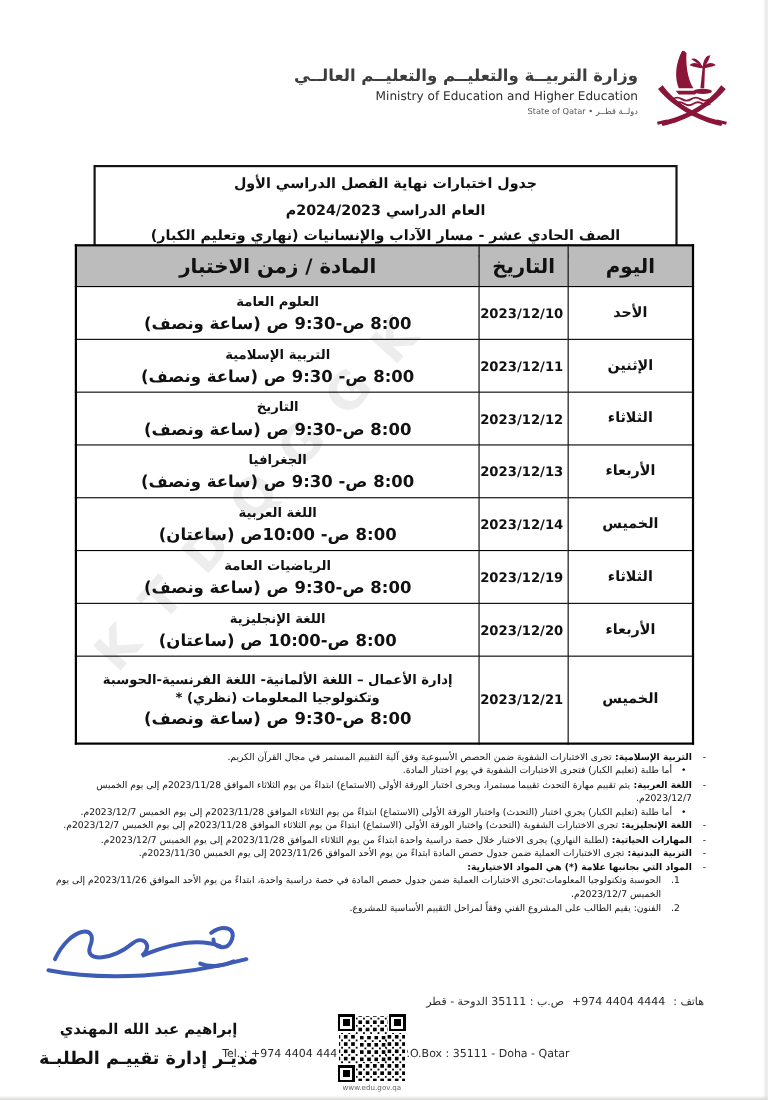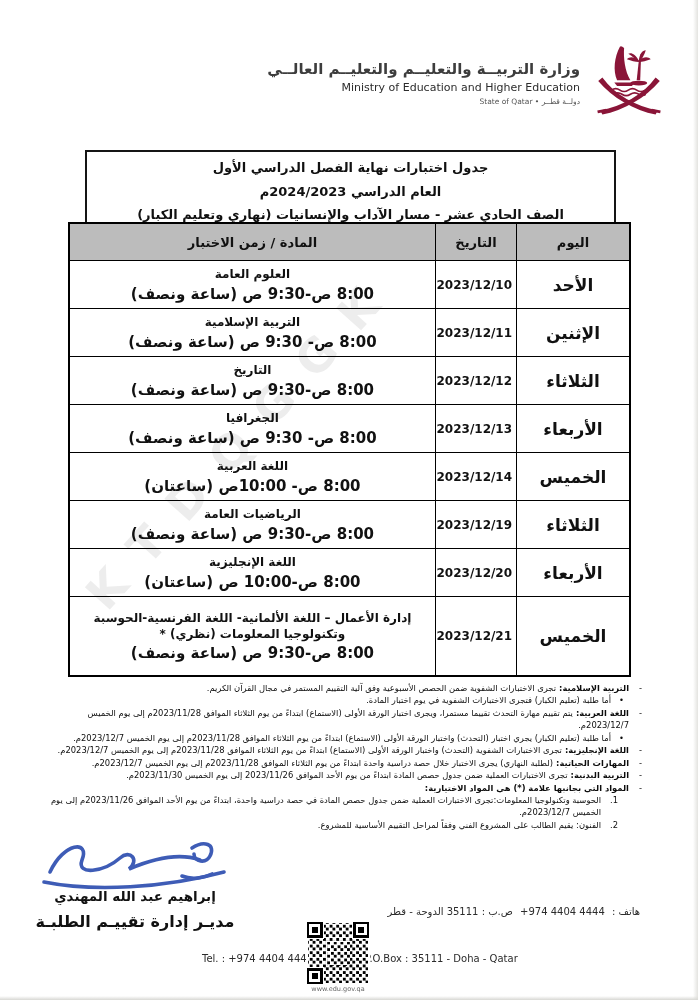--- a/index.html
+++ b/index.html
@@ -36,23 +36,23 @@
 
   
   table.exam{
     position:absolute;left:68px;top:222px;width:563px;
     border-collapse:collapse;direction:rtl;
     border:2px solid #000;
     table-layout:fixed;
   }
   table.exam th,table.exam td{border:1px solid #000;padding:2px 4px;}
   table.exam th{
-    background:#bcbcbc;height:32px;font-size:13px;font-weight:bold;margin-top:31px;
-  }
-  td.day{width:109px;text-align:center;font-size:17px;font-weight:bold;}
+    background:#bcbcbc;height:32px;font-size:18px;font-weight:bold;margin-top:31px;
+  }
+  td.day{width:109px;text-align:center;font-size:13px;font-weight:bold;}
   td.date{width:78px;text-align:center;font-size:12px;font-weight:bold;}
   td.subject{width:352px;text-align:center;}
   tr.row{height:48px;}
   tr.row-tall{height:79px;}
   .subj{font-size:12px;font-weight:bold;line-height:1.35;}
   .time{font-size:15px;font-weight:bold;margin-top:2px;}
 
   
   .watermark{
     position:absolute;left:95px;top:575px;width:620px;
@@ -68,21 +68,21 @@
   .fn-marker{flex:none;width:13px;text-align:right;}
   .fn-indent{margin-right:18px;}
   .fn-num{margin-right:24px;}
   .fn-num .fn-marker{width:17px;}
   .fn-body{flex:1;text-align:right;}
   .fn-label{font-weight:bold;}
   .fn-label:not(:empty){margin-left:3px;}
 
   
   .signature{position:absolute;left:32px;top:832px;width:205px;height:64px;}
-  .name-block{position:absolute;left:16px;top:888px;width:238px;text-align:center;direction:rtl;}
+  .name-block{position:absolute;left:16px;top:928px;width:238px;text-align:center;direction:rtl;}
   .sig-name{font-size:13.5px;font-weight:bold;}
   .sig-title{font-size:16px;font-weight:bold;margin-top:8px;}
 
   
   .footer-ar{position:absolute;top:906px;right:58px;direction:rtl;font-size:10px;color:#2b2b2b;}
   .footer-ar .seg{margin-left:4px;}
   .footer-en{position:absolute;top:953px;left:202px;direction:ltr;font-size:10px;color:#2b2b2b;}
   .footer-en .gap{display:inline-block;width:52px;}
   .qr{position:absolute;left:306px;top:921px;width:64px;height:64px;background:#fff;}
   .website{position:absolute;left:296px;top:985px;width:84px;text-align:center;

